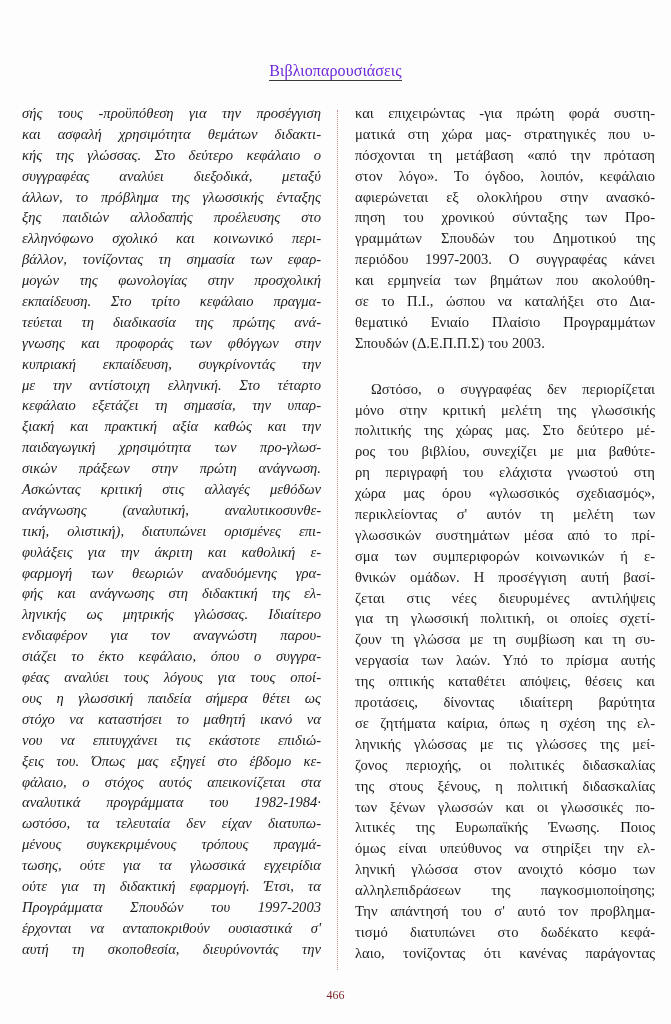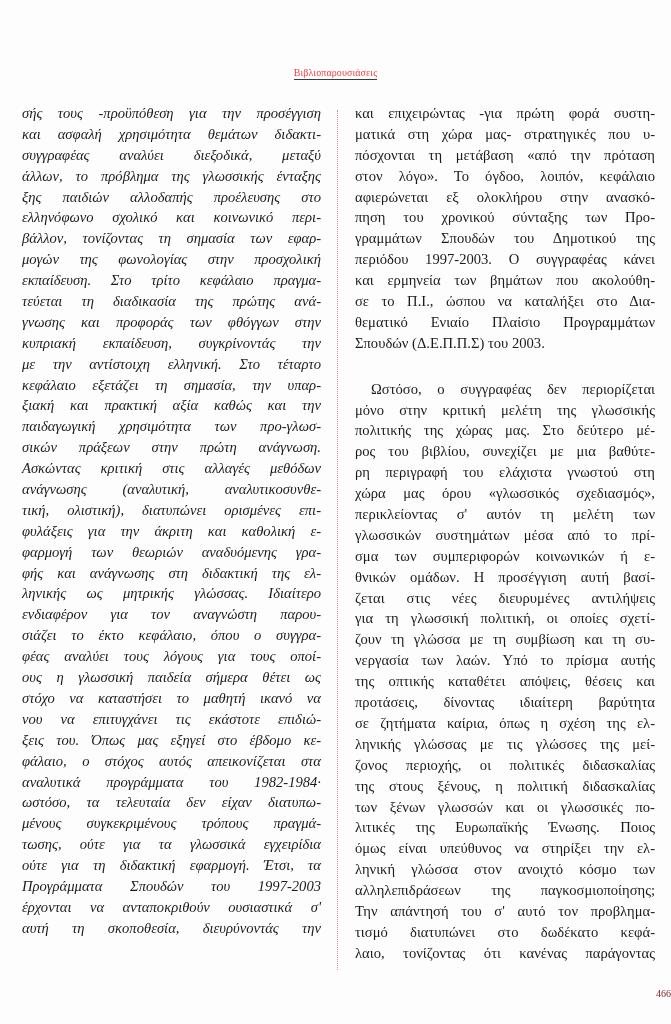--- a/index.html
+++ b/index.html
@@ -9,21 +9,21 @@
     font-family: "Liberation Serif", "DejaVu Serif", serif;
     color: #1b1b1b;
     position: relative;
     overflow: hidden;
   }
   .header {
     position: absolute; top: 62px; left: 0; width: 671px;
     text-align: center;
   }
   .header span {
-    font-size: 10px; color: #ef4444;
+    font-size: 16px; color: #6d28d9;
     border-bottom: 1px solid #3a3a3a;
     padding-bottom: 1px;
     letter-spacing: 0.1px;
   }
   .col {
     position: absolute;
     font-size: 14.6px;
     line-height: 20.9px;
   }
   .col .line {
@@ -35,35 +35,36 @@
   }
   .col .line.last { text-align-last: left; }
   .col-left { left: 22px; top: 103px; width: 299px; font-style: italic; }
   .col-right { left: 355px; top: 103px; width: 300px; }
   .divider {
     position: absolute; left: 337px; top: 110px; height: 860px;
     border-left: 1px dotted #c98a8e;
   }
   .indent { text-indent: 16px; }
   .page-number {
-    position: absolute; top: 988px; left: 0; width: 671px; text-align: right;
-    font-size: 10px; color: #7a1e22;
+    position: absolute; top: 988px; left: 0; width: 671px; text-align: center;
+    font-size: 12px; color: #7a1e22;
   }
   .para-gap { height: 25px; }
 </style>
 </head>
 <body>
 
 <div class="header">
   <span>Βιβλιοπαρουσιάσεις</span>
 </div>
 
 <div class="col col-left" id="left-col">
     <span class="line">σής τους -προϋπόθεση για την προσέγγιση</span>
     <span class="line">και ασφαλή χρησιμότητα θεμάτων διδακτι-</span>
+    <span class="line">κής της γλώσσας. Στο δεύτερο κεφάλαιο ο</span>
     <span class="line">συγγραφέας αναλύει διεξοδικά, μεταξύ</span>
     <span class="line">άλλων, το πρόβλημα της γλωσσικής ένταξης</span>
     <span class="line">ξης παιδιών αλλοδαπής προέλευσης στο</span>
     <span class="line">ελληνόφωνο σχολικό και κοινωνικό περι-</span>
     <span class="line">βάλλον, τονίζοντας τη σημασία των εφαρ-</span>
     <span class="line">μογών της φωνολογίας στην προσχολική</span>
     <span class="line">εκπαίδευση. Στο τρίτο κεφάλαιο πραγμα-</span>
     <span class="line">τεύεται τη διαδικασία της πρώτης ανά-</span>
     <span class="line">γνωσης και προφοράς των φθόγγων στην</span>
     <span class="line">κυπριακή εκπαίδευση, συγκρίνοντάς την</span>

